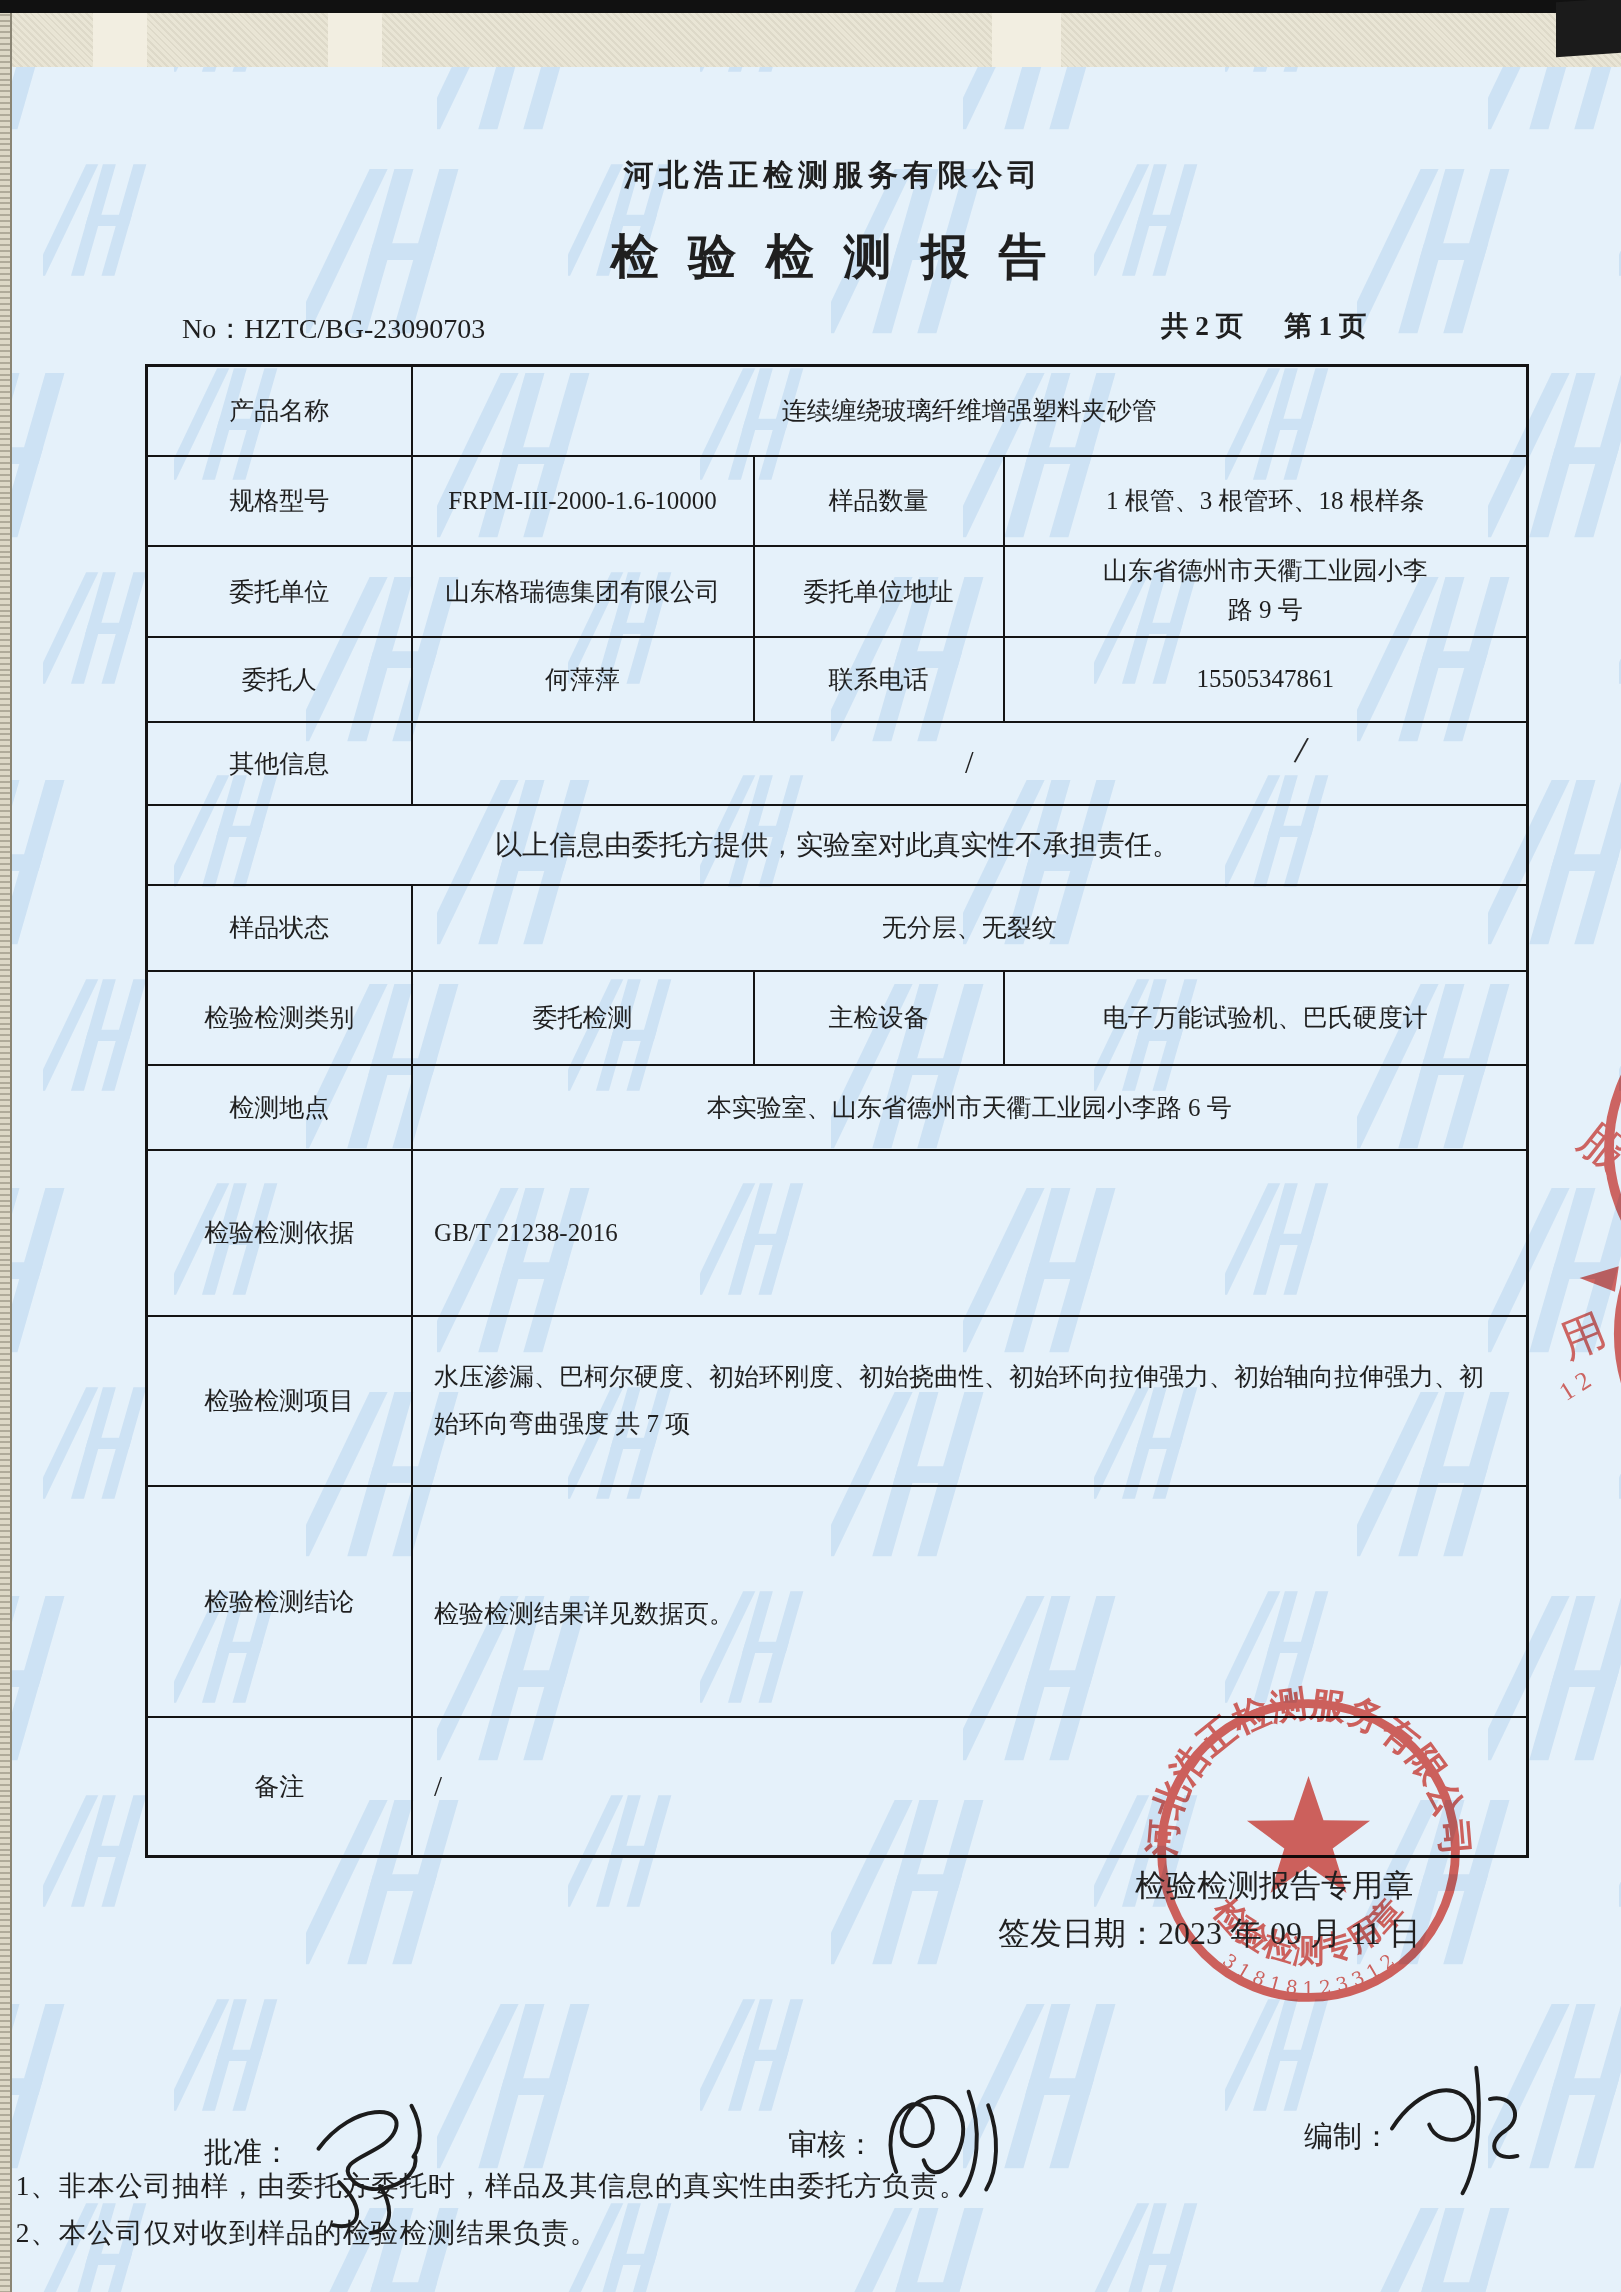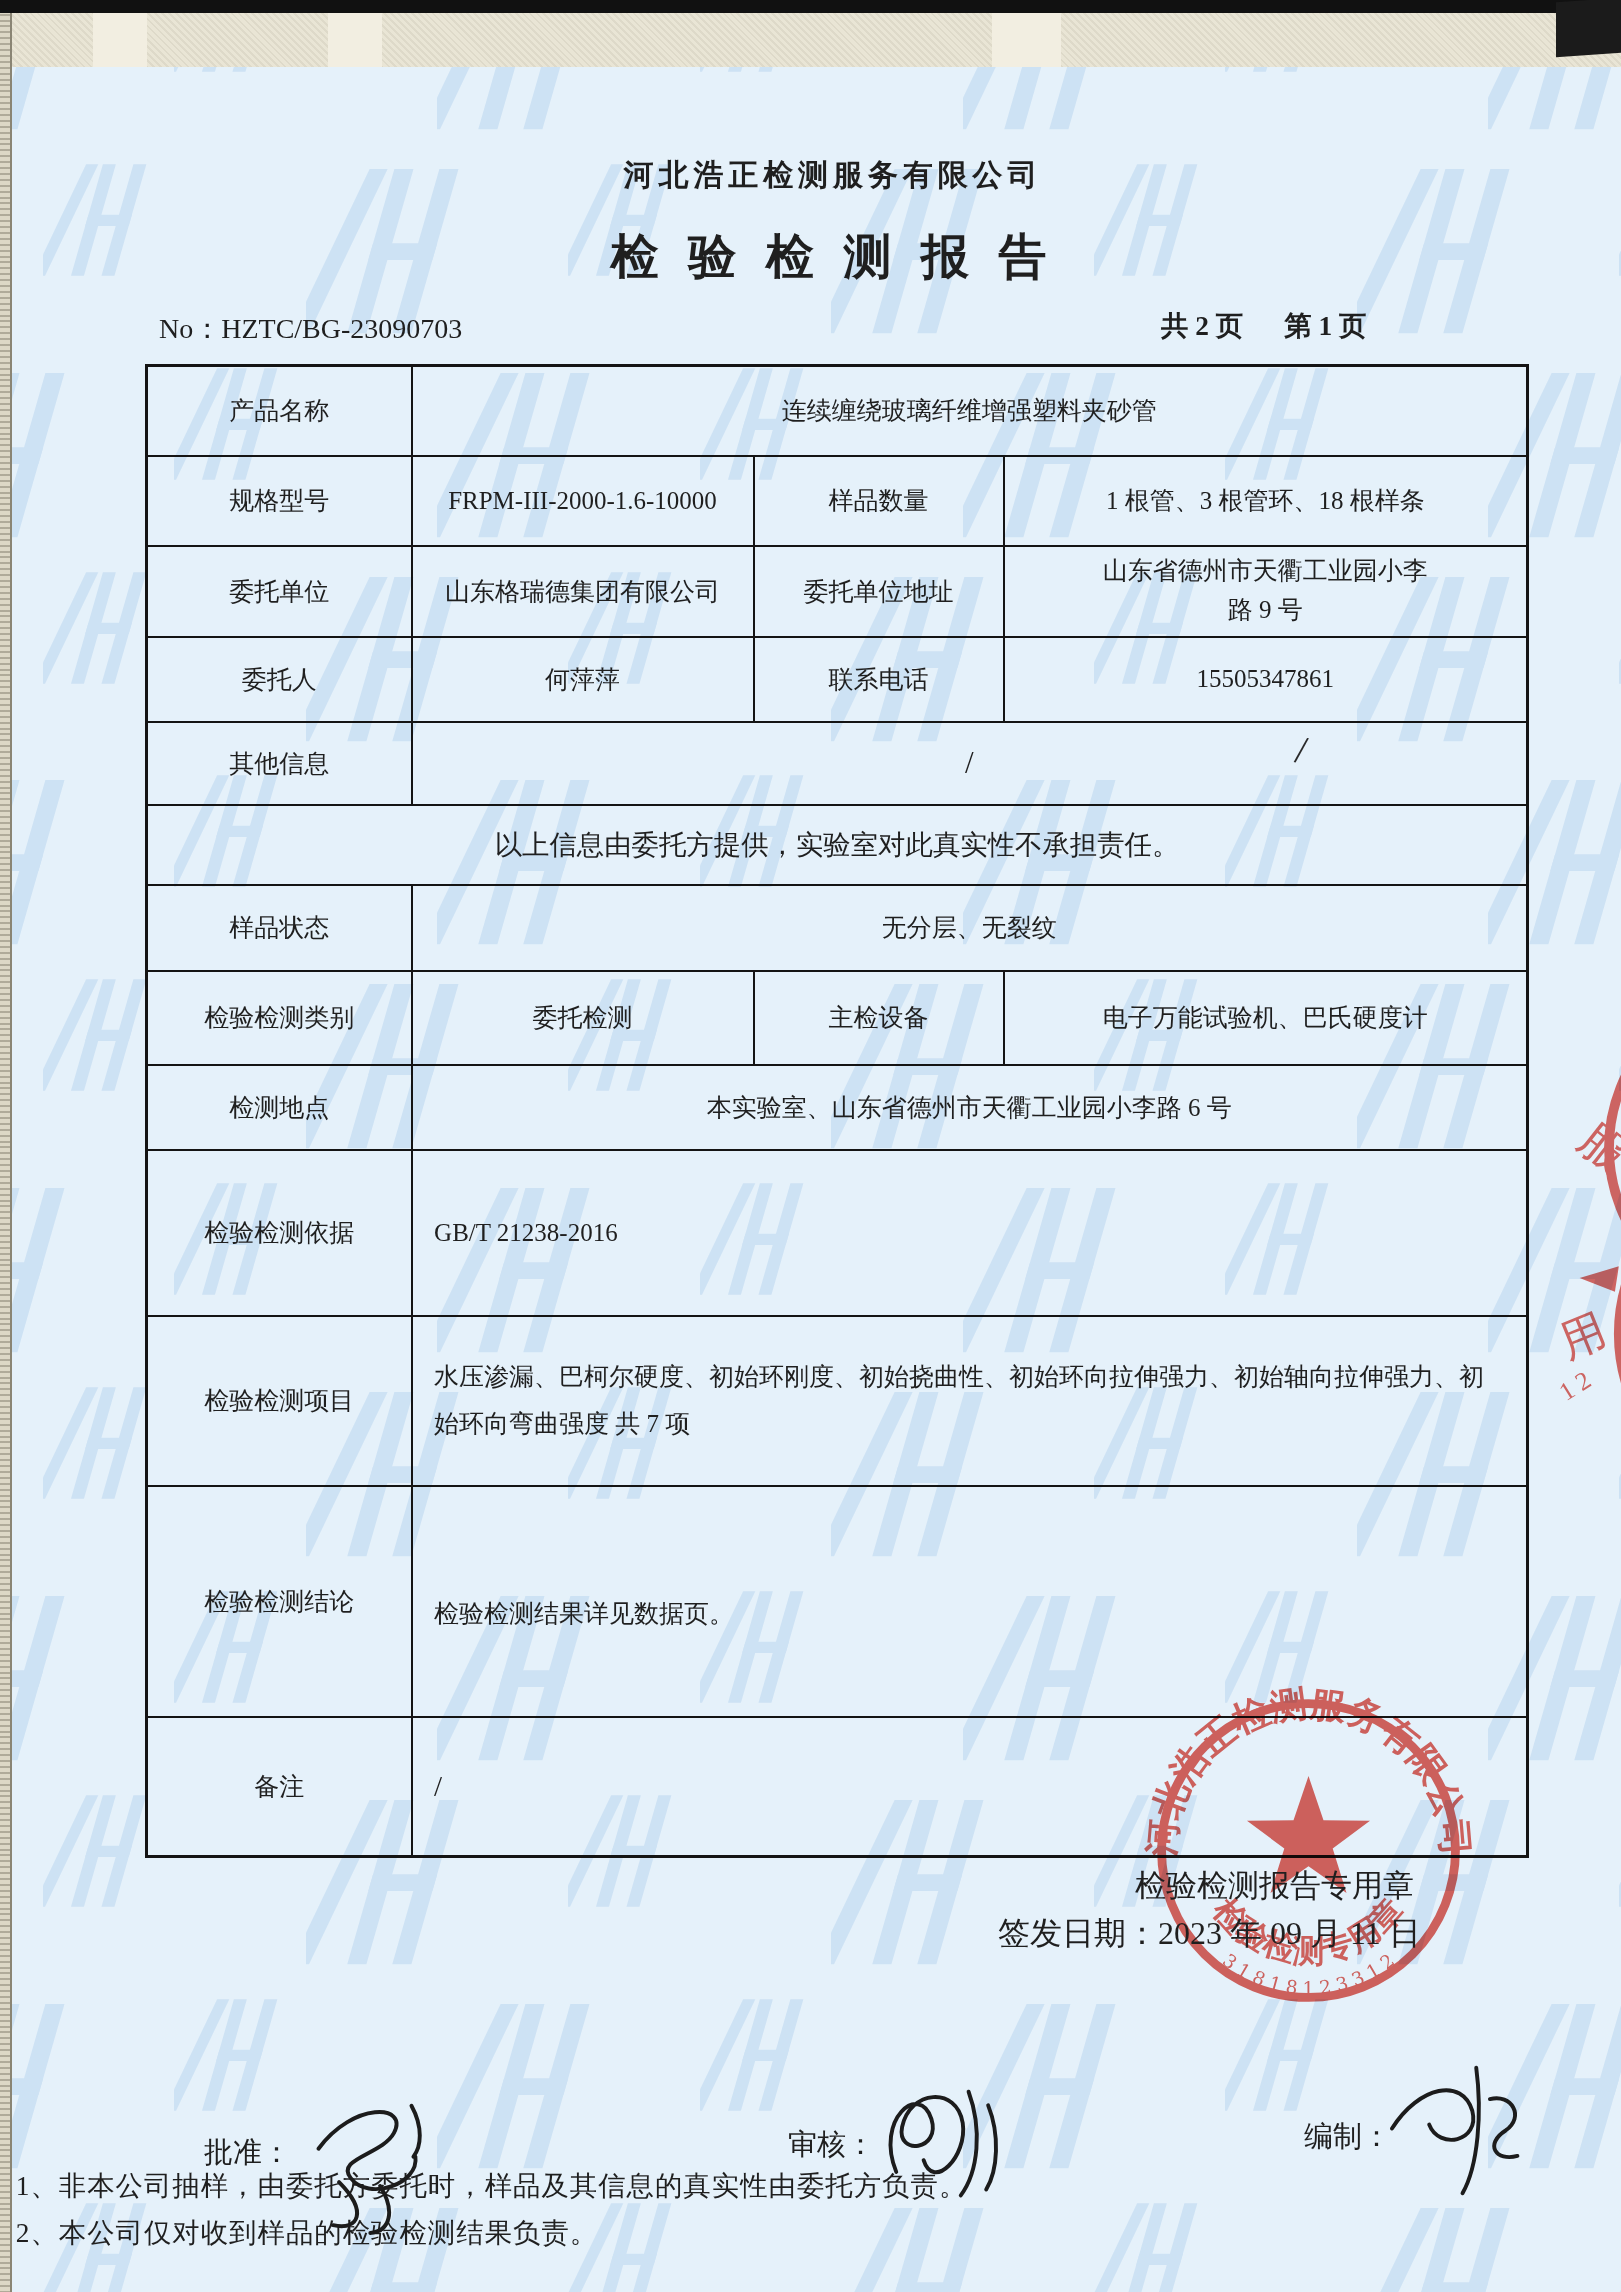--- a/index.html
+++ b/index.html
@@ -19,21 +19,21 @@
     background-image:repeating-linear-gradient(0deg,rgba(40,35,20,.25) 0 2px,rgba(255,255,255,0) 2px 5.9px);z-index:7;}
   .scan-top-right{position:absolute;right:0;top:0;width:65px;height:55px;background:#1b1b1b;transform:skewY(-4deg);z-index:8;}
   
   #wm-layer{position:absolute;inset:0;z-index:0;overflow:hidden;}
   .wm{position:absolute;}
   
   .company{position:absolute;left:0;top:155px;width:1666px;text-align:center;
     font-size:30px;letter-spacing:4.9px;font-weight:600;z-index:2;}
   .report-title{position:absolute;left:0;top:225px;width:1666px;text-align:center;
     font-size:48px;letter-spacing:8.8px;font-weight:700;z-index:2;}
-  .no-line{position:absolute;left:159px;top:310px;font-size:28px;z-index:2;}
+  .no-line{position:absolute;left:182px;top:310px;font-size:28px;z-index:2;}
   .pages-line{position:absolute;left:1161px;top:308px;font-size:27.4px;font-weight:700;z-index:2;}
   .pages-line span{margin-right:41px;}
   .pages-line span:last-child{margin-right:0;}
   
   table.report{position:absolute;left:145px;top:364px;width:1381px;border-collapse:collapse;
     table-layout:fixed;z-index:1;}
   table.report td{border:2.9px solid #141414;font-size:25px;vertical-align:middle;overflow:hidden;padding:0;}
   table.report{border:3.9px solid #141414;}
   td.lbl{text-align:center;}
   td.valC{text-align:center;}

